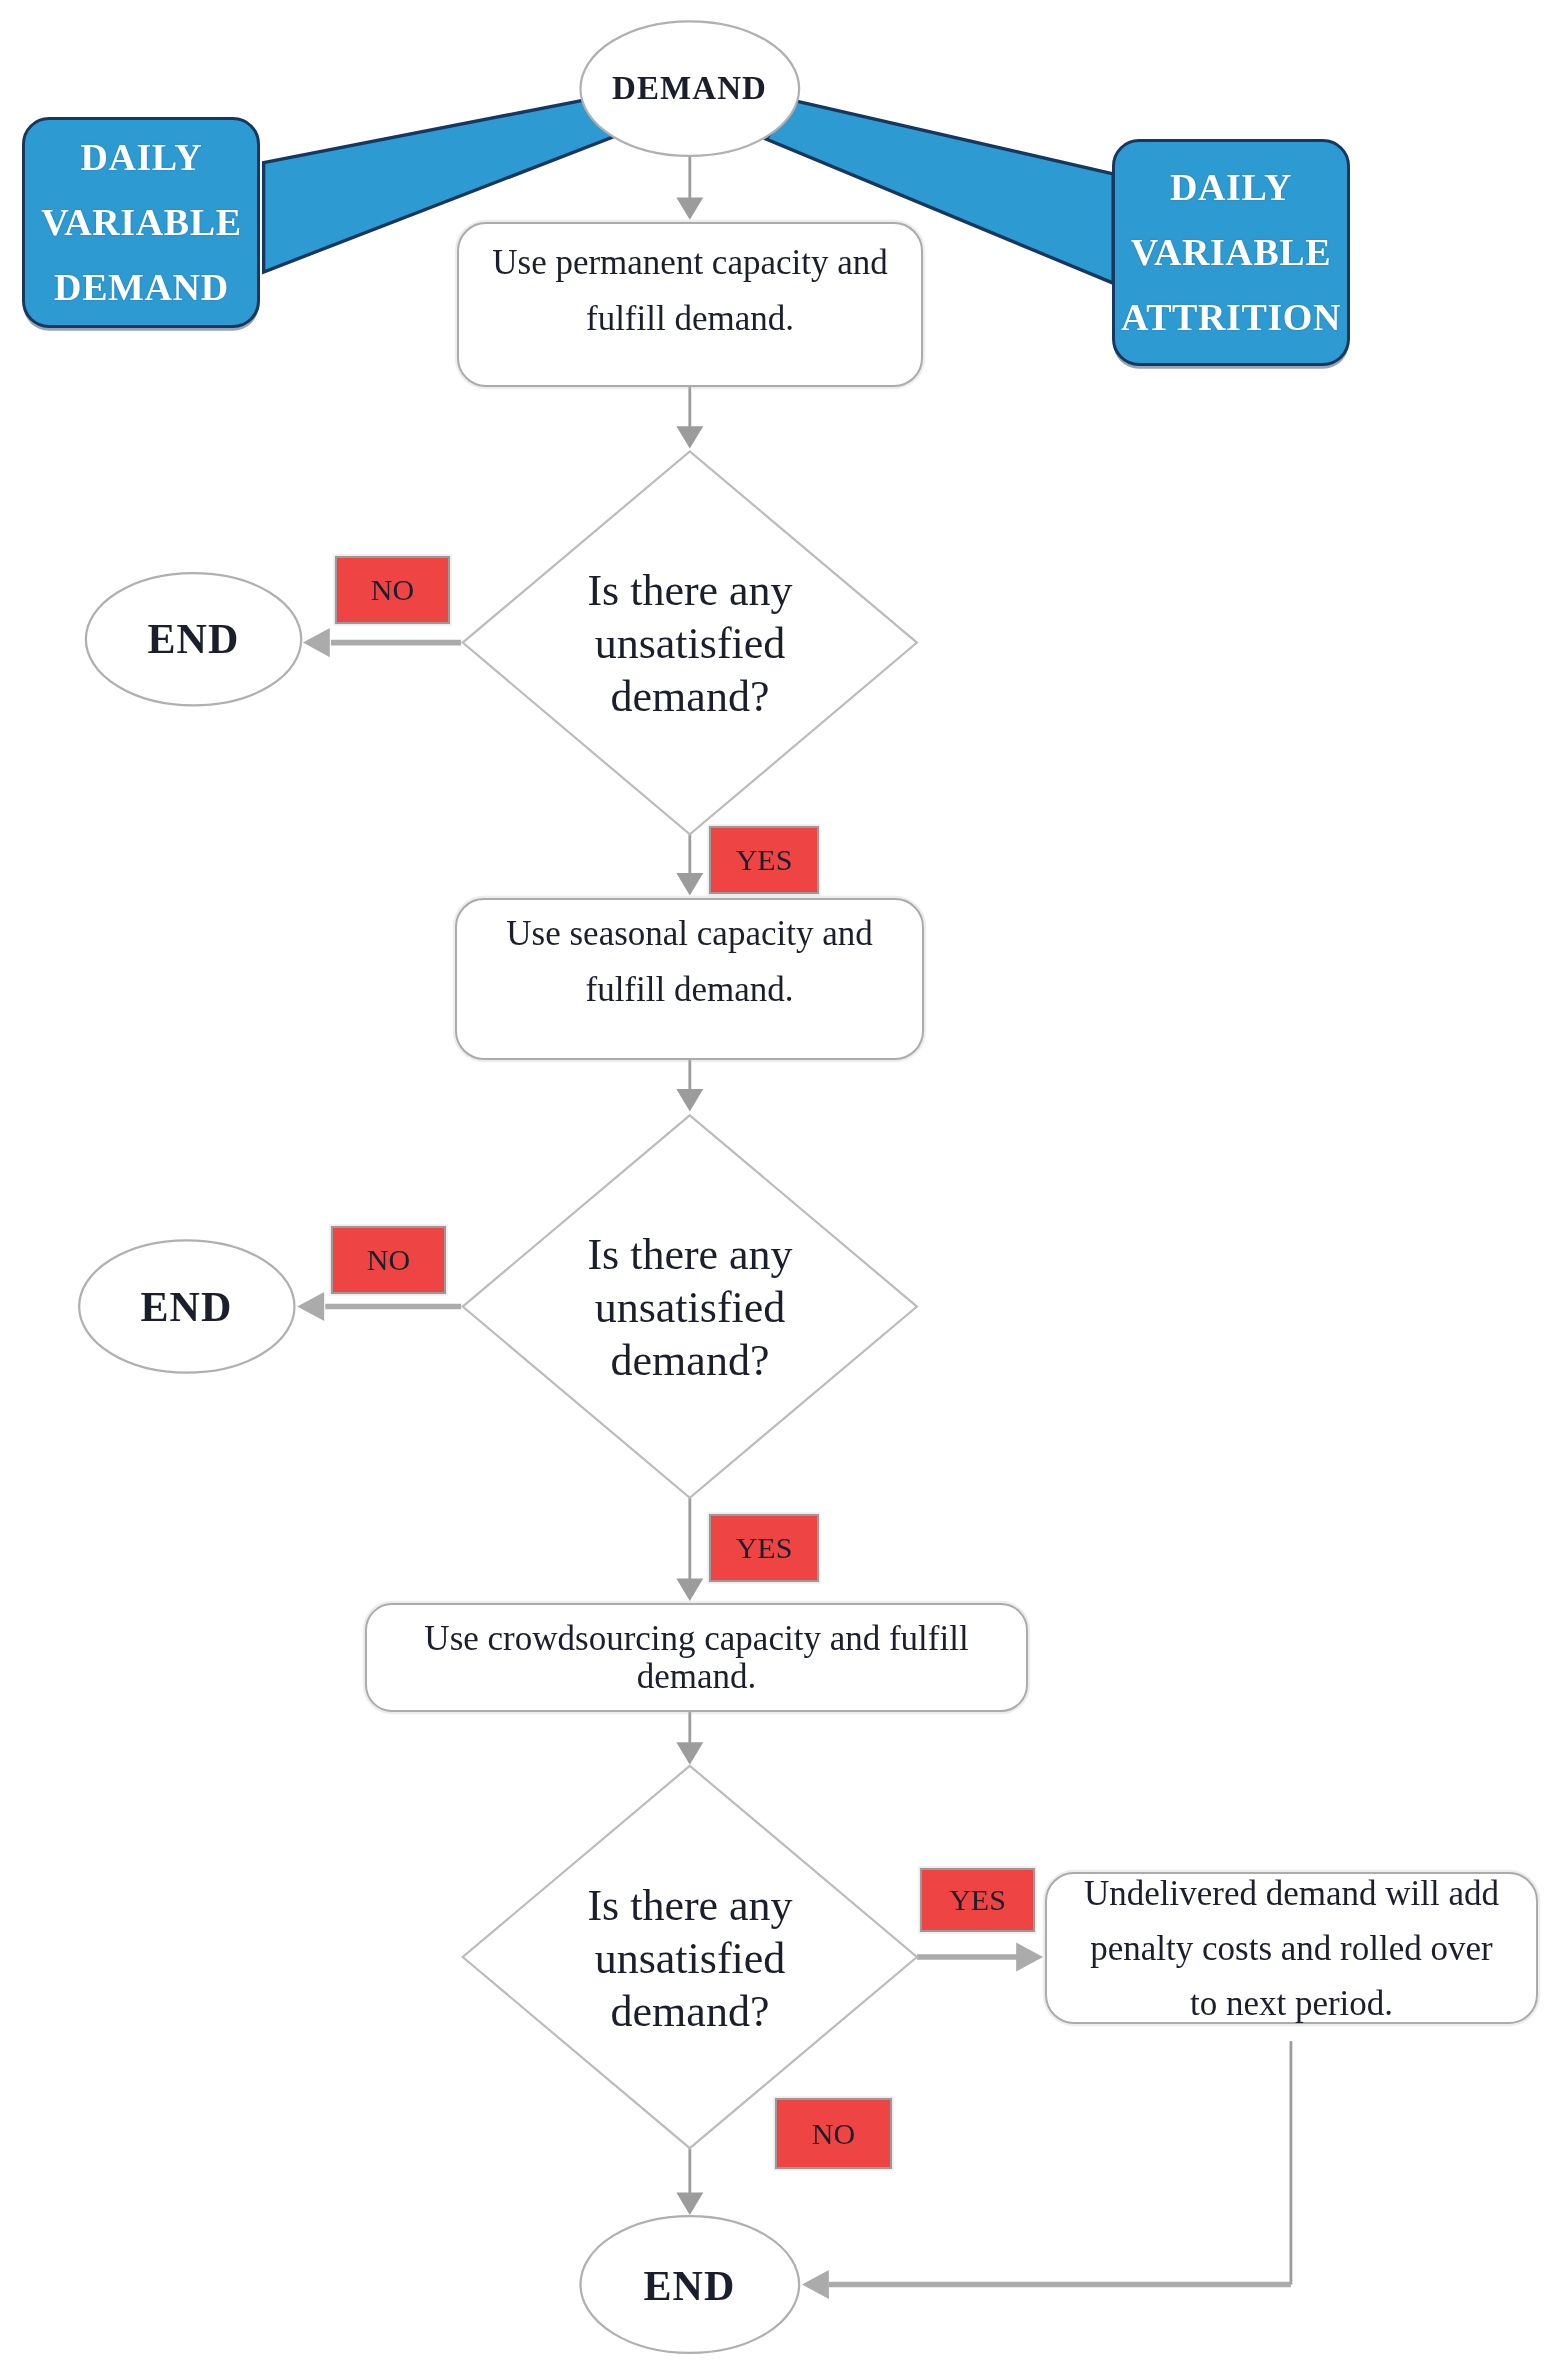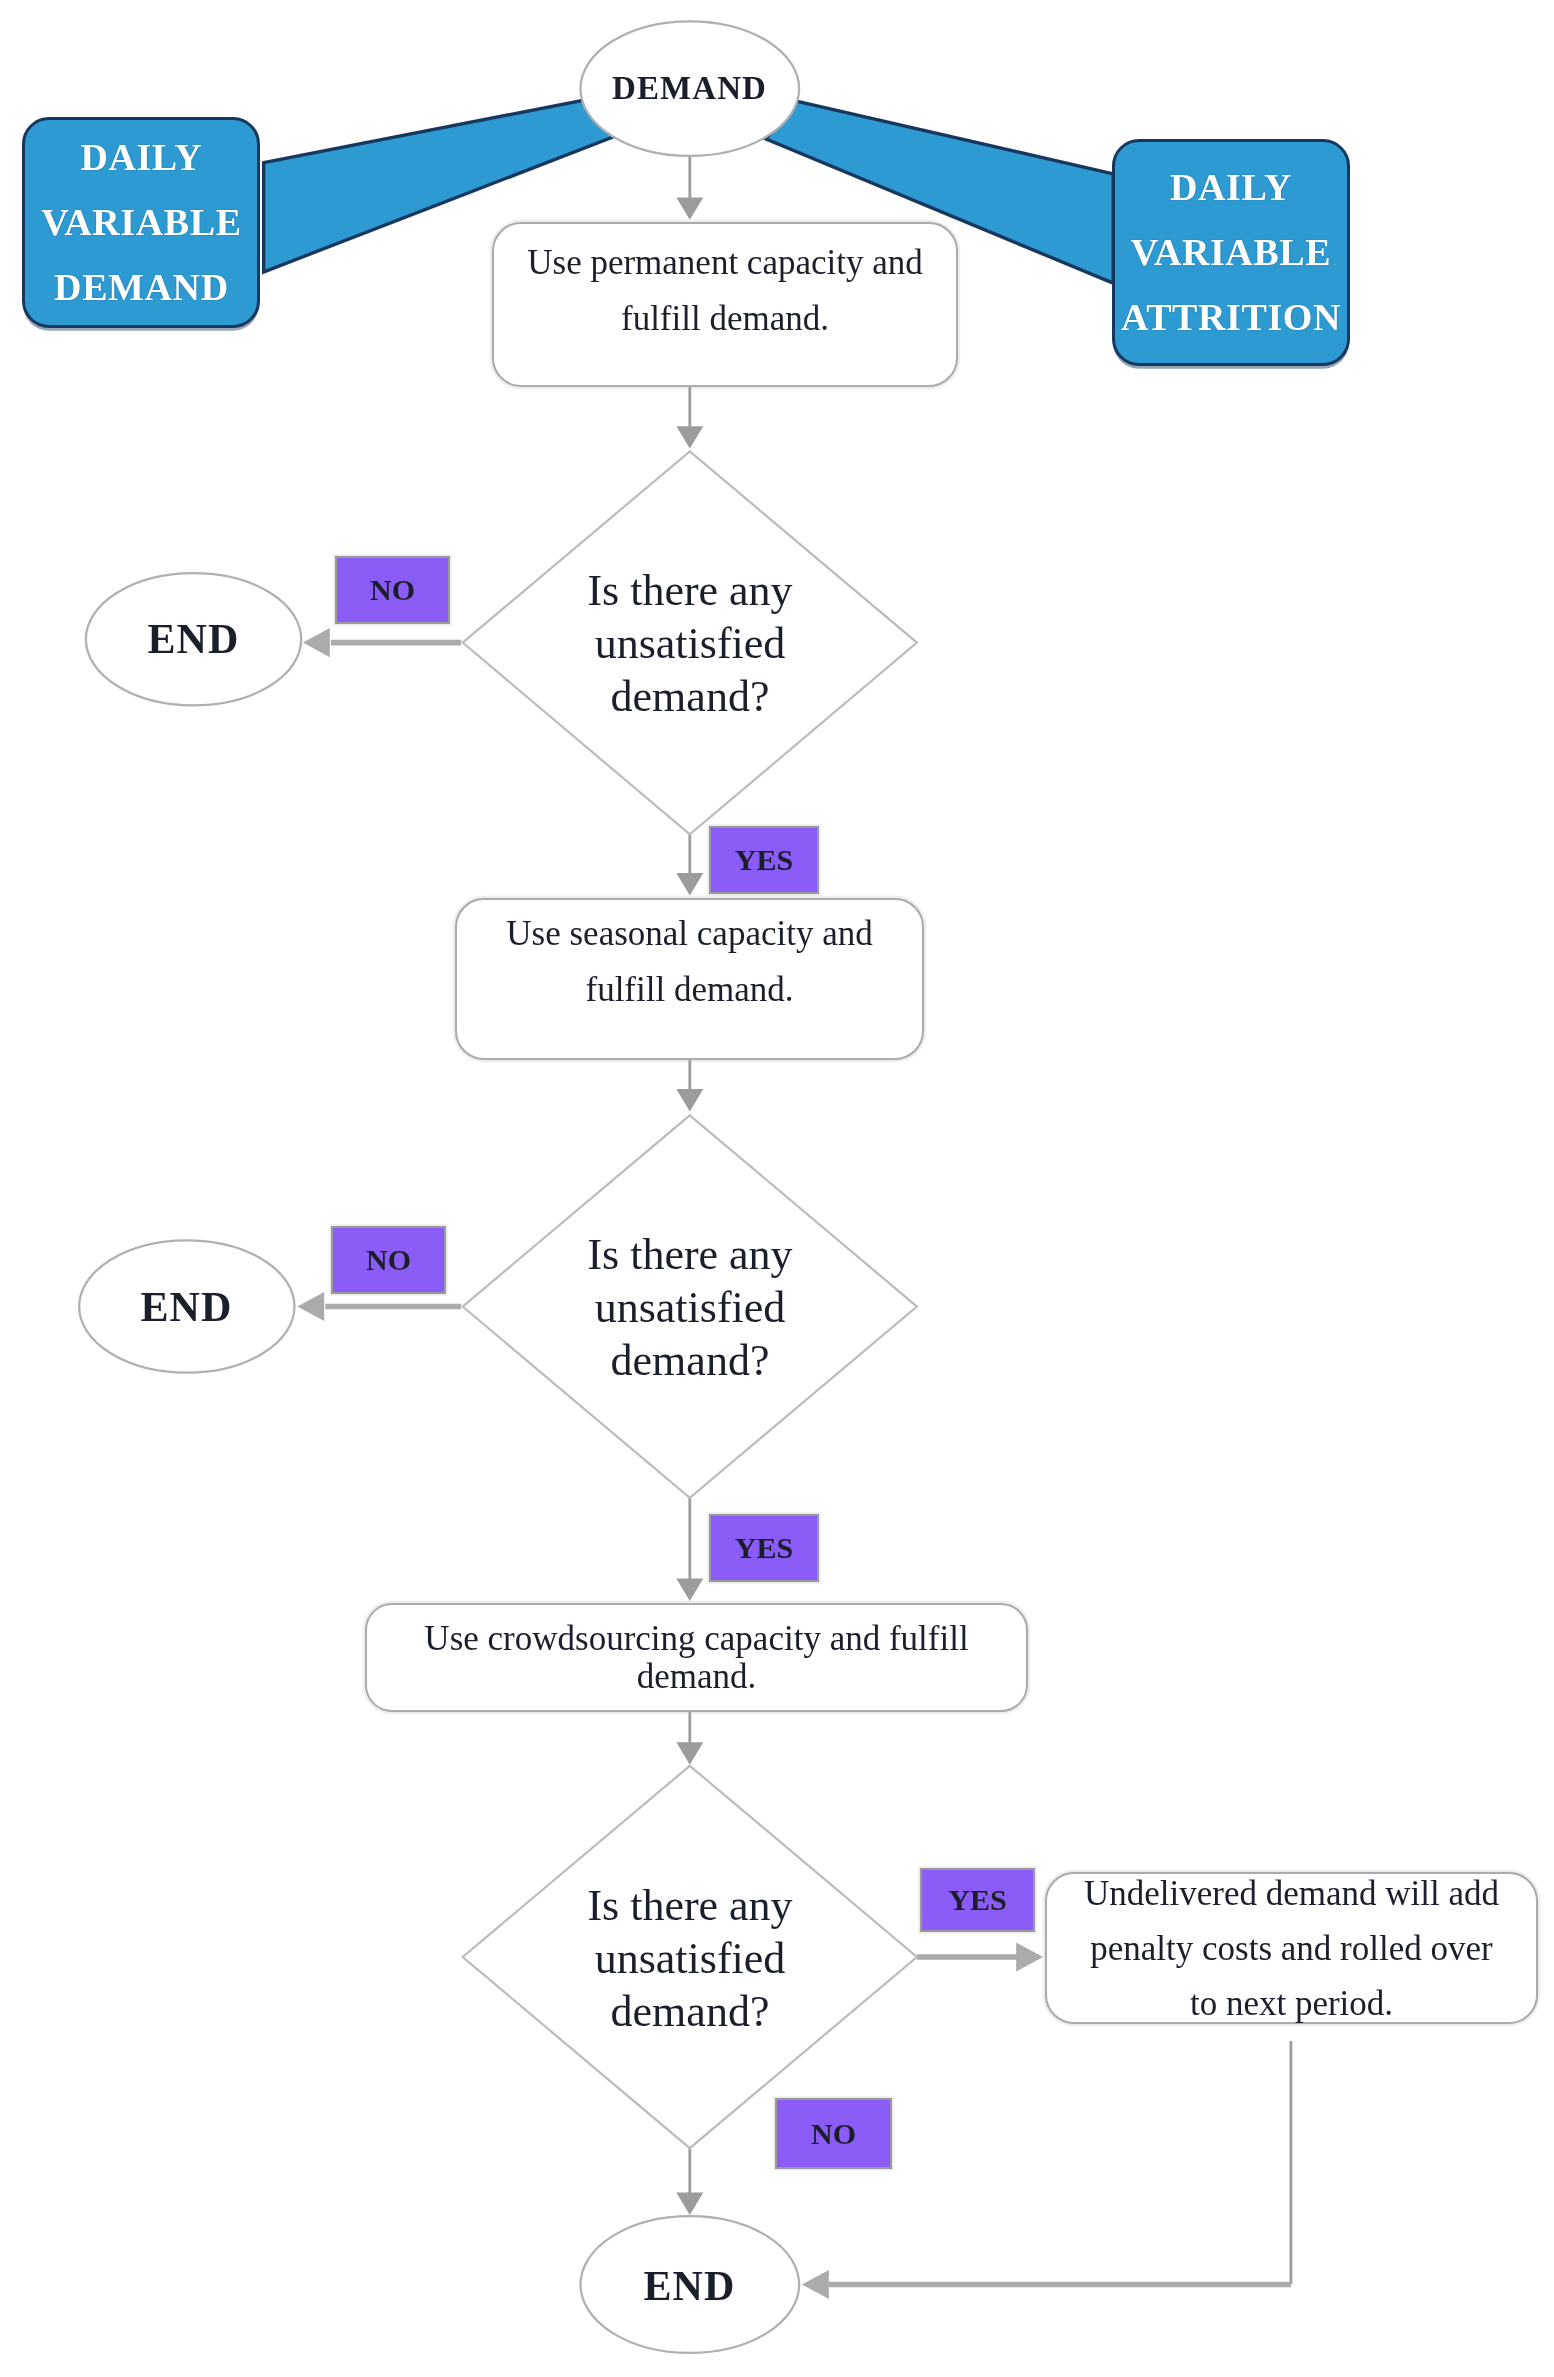--- a/index.html
+++ b/index.html
@@ -28,25 +28,25 @@
   }
   .process {
     background: #ffffff;
     border: 2.8px solid #ababab;
     border-radius: 29px;
     box-shadow: 0 0 0 2.2px rgba(190,190,190,0.28);
     font-size: 35px;
     line-height: 56px;
   }
   .label-box {
-    background: #8b5cf6;
+    background: #ef4444;
     border: 2.8px solid #9a9a9a;
     box-shadow: 0 0 0 1.7px rgba(200,200,200,0.35);
     font-size: 30px;
-    font-weight: bold;
+    font-weight: normal;
   }
   .terminator {
     background: transparent;
     font-size: 42px;
     font-weight: bold;
     letter-spacing: 1.1px;
   }
   .decision-label {
     background: transparent;
     font-size: 44px;
@@ -120,21 +120,21 @@
 
   <div class="node terminator" style="left:580px; top:21px; width:219px; height:135px; font-size:33px;">DEMAND</div>
 
   <div class="node callout" style="left:22.4px; top:117px; width:238px; height:211px;">DAILY
 VARIABLE
 DEMAND</div>
   <div class="node callout" style="left:1112px; top:139px; width:238px; height:227px;">DAILY
 VARIABLE
 ATTRITION</div>
 
-  <div class="node process" style="left:457px; top:222px; width:466px; height:165px; padding-bottom:28px;margin-left:35px;">Use permanent capacity and
+  <div class="node process" style="left:457px; top:222px; width:466px; height:165px; padding-bottom:28px;">Use permanent capacity and
 fulfill demand.</div>
 
   <div class="node decision-label" style="left:550px; top:525px; width:280px; height:236px;">Is there any
 unsatisfied
 demand?</div>
   <div class="node label-box" style="left:335px; top:556px; width:115px; height:68px;">NO</div>
   <div class="node terminator" style="left:86px; top:573px; width:215px; height:132px;">END</div>
   <div class="node label-box" style="left:709px; top:826px; width:110px; height:68px;">YES</div>
 
   <div class="node process" style="left:455px; top:898px; width:469px; height:162px; padding-bottom:35px;">Use seasonal capacity and

